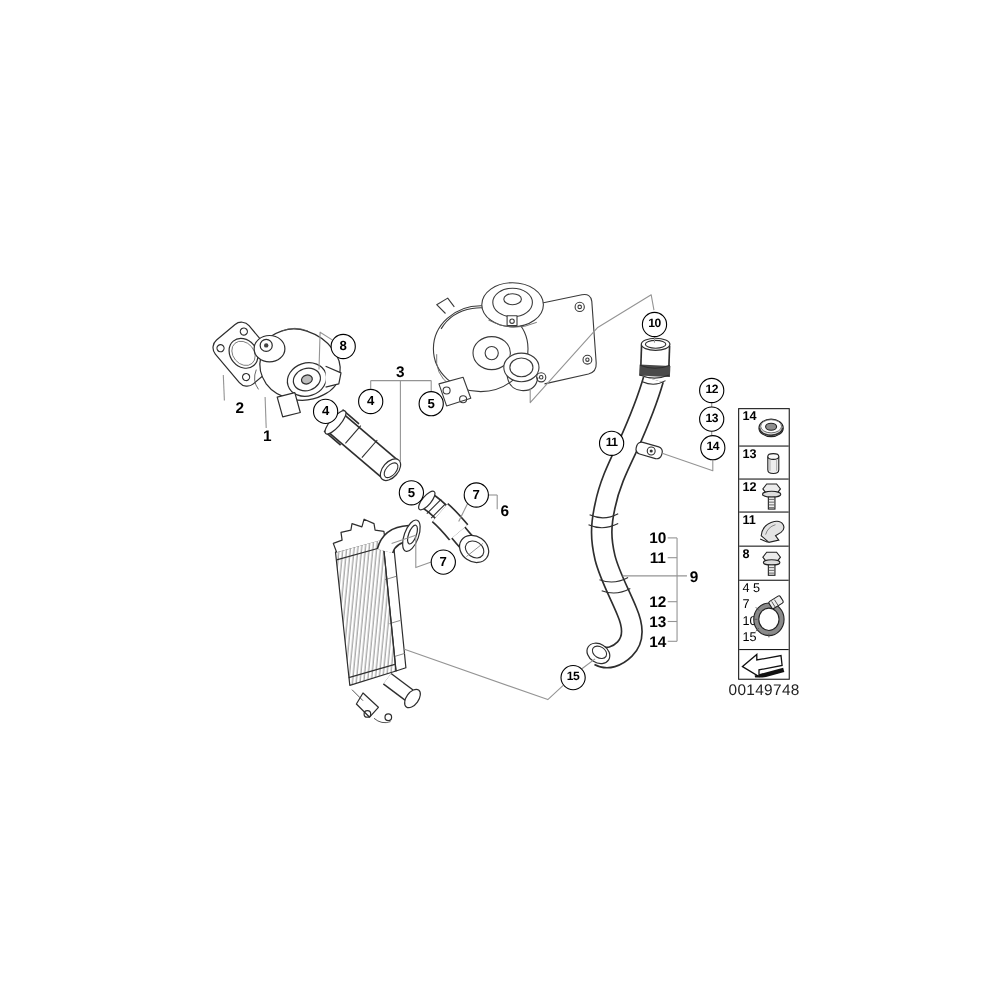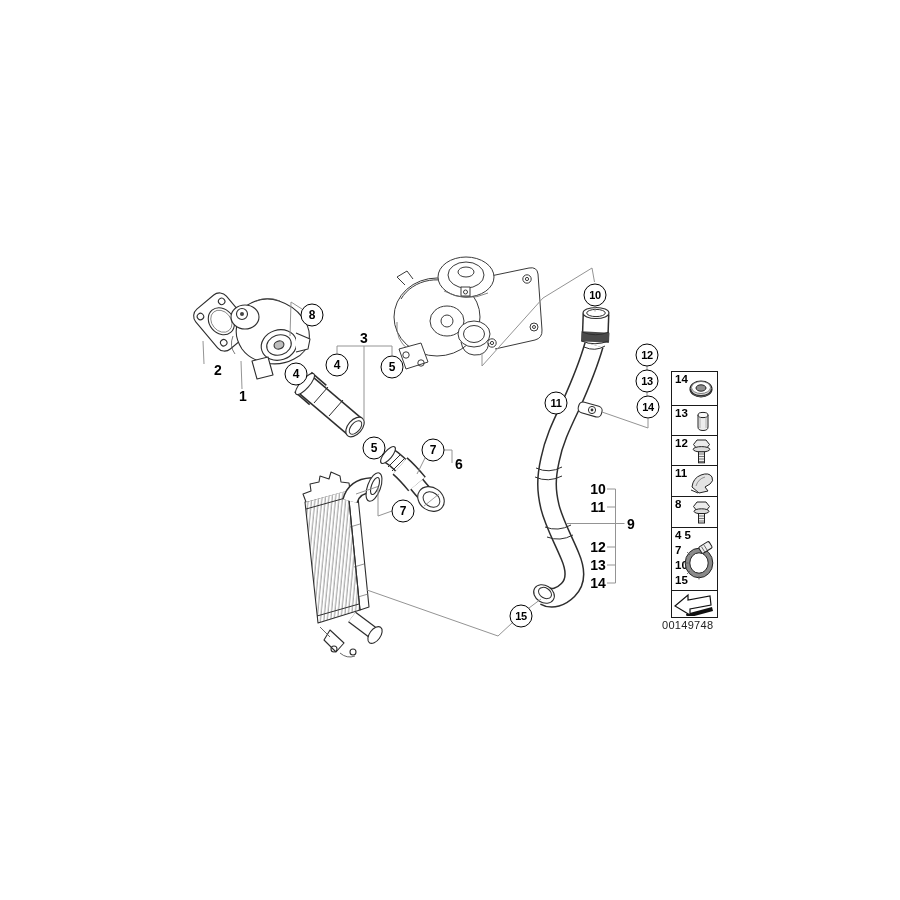--- a/index.html
+++ b/index.html
@@ -10,23 +10,23 @@
       border-radius:50%;background:#fff;text-align:center;font-weight:bold;font-size:12px;
       line-height:20px;color:#000;transform:translate(-50%,-50%);z-index:5;}
   .co.two{font-size:11px;letter-spacing:-0.4px;}
   .lbl{position:absolute;transform:translate(-50%,-50%);font-weight:bold;font-size:14px;
        color:#000;z-index:5;white-space:nowrap;}
   .legend{position:absolute;left:671px;top:371px;width:47px;height:247px;box-sizing:border-box;
           border:1.3px solid #1a1a1a;background:#fff;z-index:4;}
   .lrow{position:relative;box-sizing:border-box;border-bottom:1.1px solid #1a1a1a;}
   .lrow:last-child{border-bottom:none;}
   .lnum{position:absolute;left:3px;top:1px;font-weight:bold;font-size:11.5px;color:#000;}
-  .llines{position:absolute;left:3px;top:0;font-weight:bold;font-size:11.5px;line-height:15px;color:#000;}
+  .llines{position:absolute;left:3px;top:0;font-weight:normal;font-size:11.5px;line-height:15px;color:#000;}
   .licon{position:absolute;}
-  .docnum{position:absolute;left:662px;top:619px;width:65px;text-align:left;font-size:11px;
+  .docnum{position:absolute;left:662px;top:619px;width:65px;text-align:right;font-size:14px;
           color:#222;letter-spacing:0.3px;z-index:4;}
 </style>
 </head>
 <body>
 
 <div id="stage">
 
   <svg class="art" width="900" height="900" viewBox="0 0 900 900">
     <defs>
       <pattern id="fins" patternUnits="userSpaceOnUse" width="3.4" height="10" patternTransform="rotate(5.5)">

